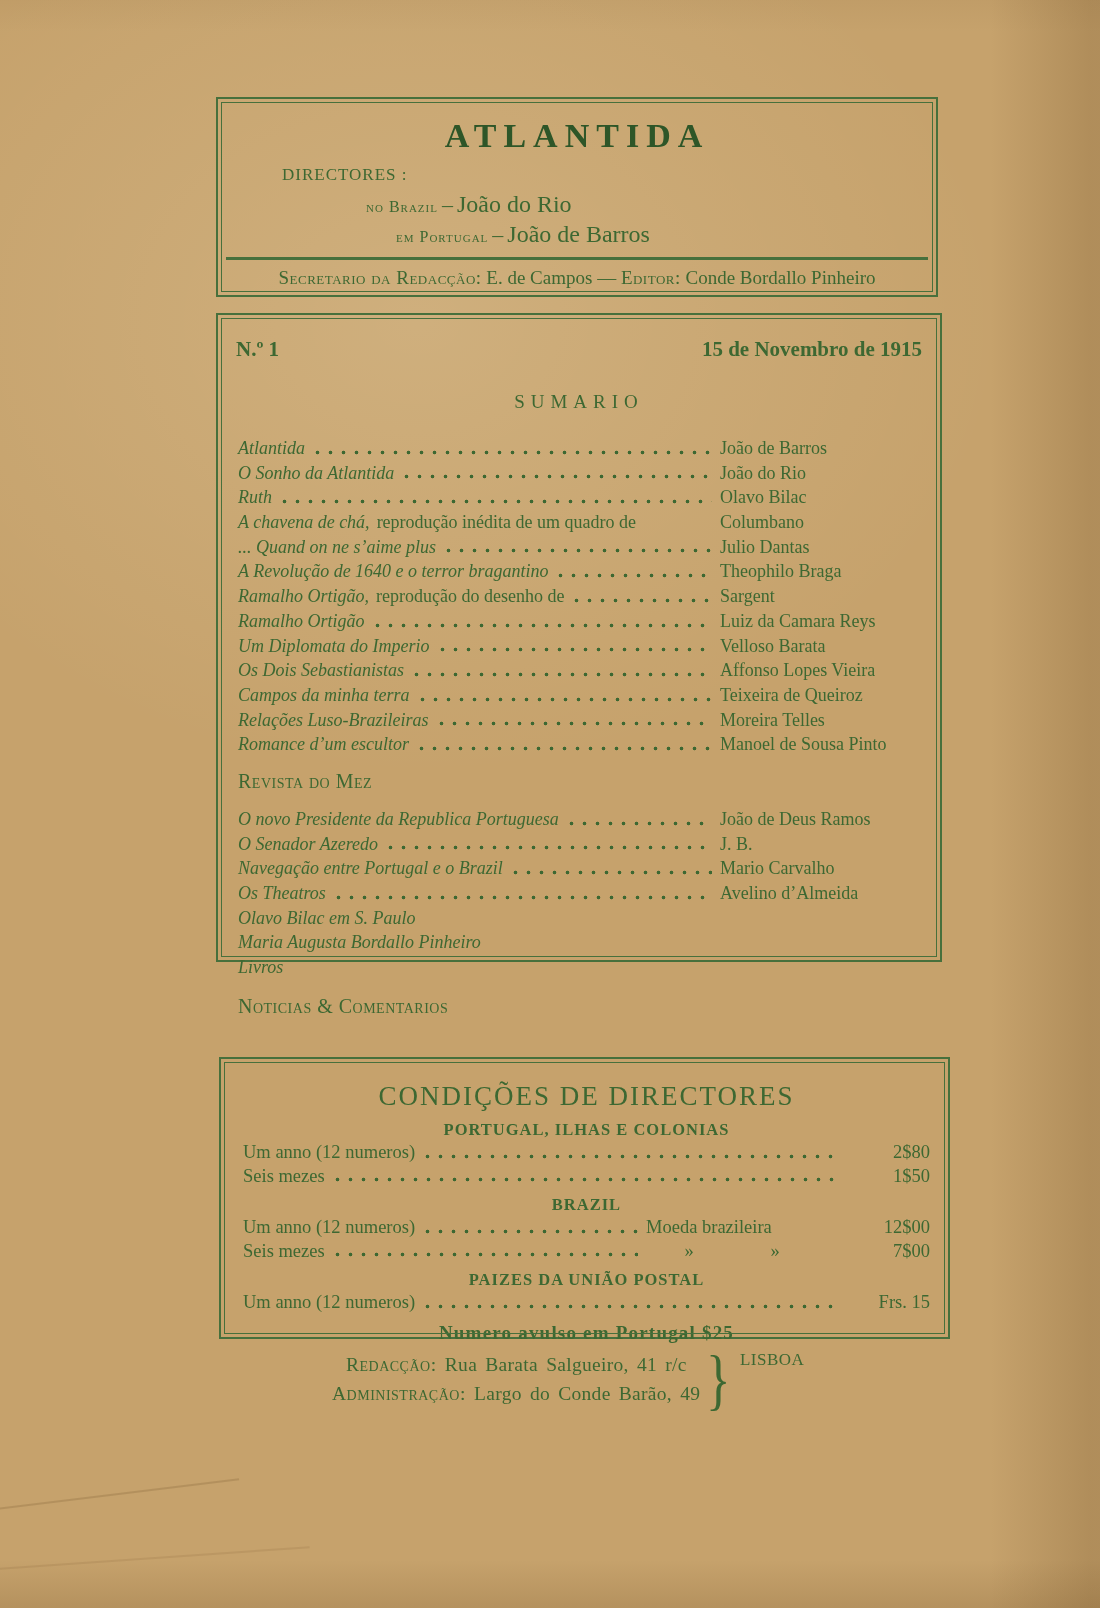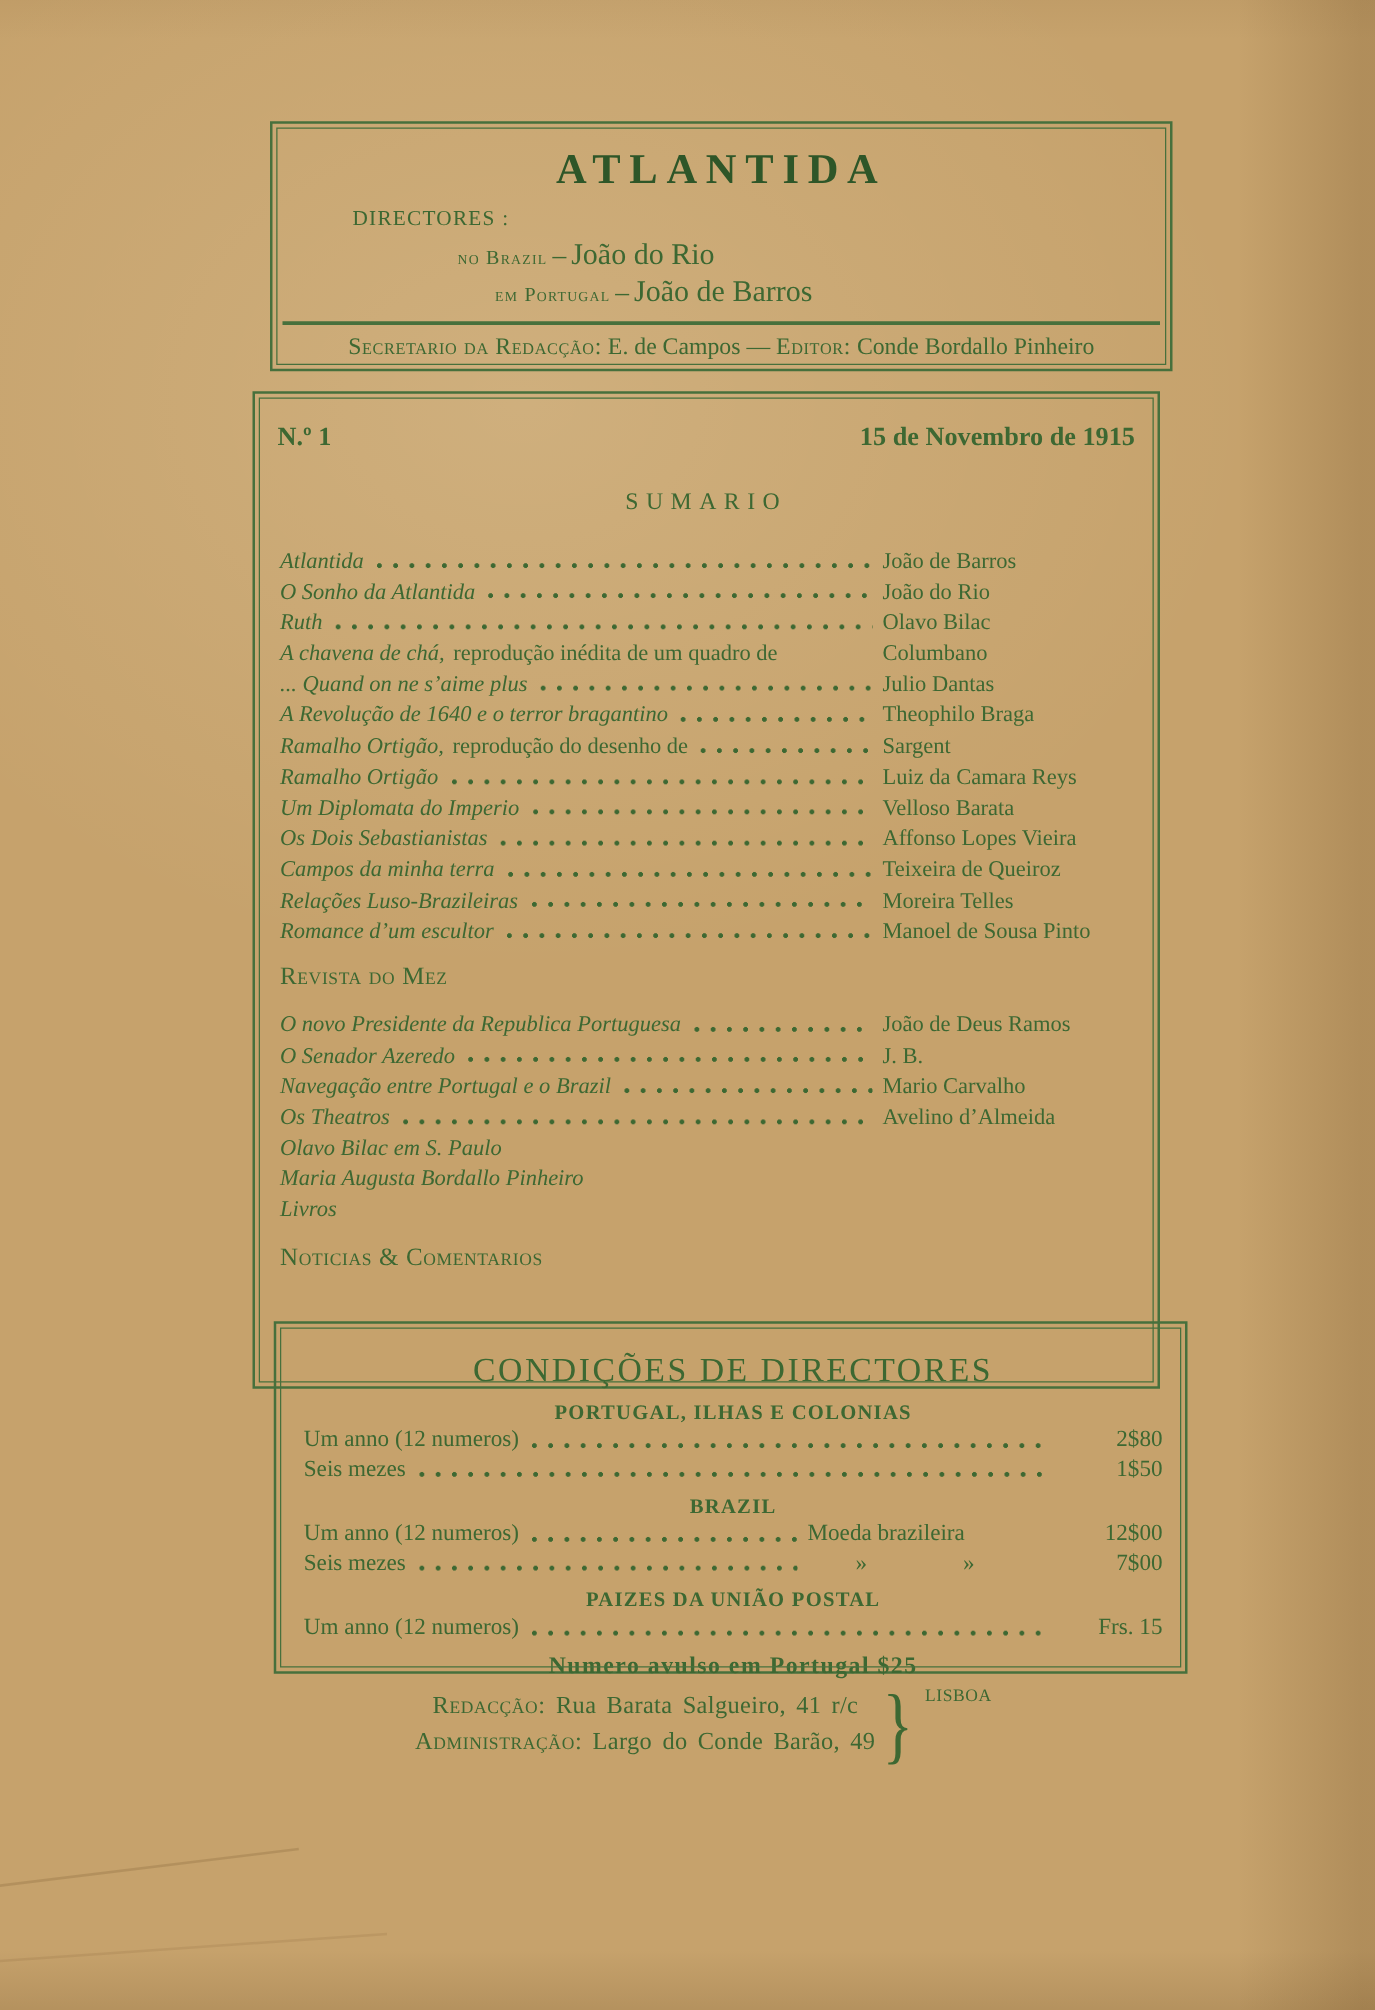--- a/index.html
+++ b/index.html
@@ -41,21 +41,21 @@
   .dir-line .lbl{font-variant:small-caps;font-size:16px;letter-spacing:1px;}
   .dir-line .dash{font-size:22px;padding:0 4px;}
   .dir-line .nm{font-size:24px;}
   .dir-brazil{top:92px;left:148px;}
   .dir-portugal{top:122px;left:130px;margin-left:48px;}
   .mast-rule{position:absolute;left:8px;right:8px;top:158px;border-top:3px solid var(--border);}
   .secretario{position:absolute;top:168px;left:0;right:0;text-align:center;font-size:19px;white-space:nowrap;}
   .secretario .sc{letter-spacing:0.5px;}
 
   
-  .box2{left:202px;top:313px;width:726px;height:798px;}
+  .box2{left:216px;top:313px;width:726px;height:649px;}
   .issue-row{position:absolute;top:22px;left:18px;right:18px;display:flex;justify-content:space-between;font-weight:bold;font-size:21px;}
   .sumario{position:absolute;top:76px;left:0;right:0;text-align:center;font-size:19px;letter-spacing:6px;}
   .toc{position:absolute;left:20px;right:16px;}
   .toc1{top:121px;}
   .toc2{top:492px;}
   .toc-row{display:flex;align-items:baseline;height:24.7px;font-size:18px;line-height:24.7px;}
   .toc-left{flex:0 0 482px;display:flex;align-items:baseline;min-width:0;}
   .toc-title{font-style:italic;white-space:nowrap;}
   .toc-suffix{margin-left:7px;white-space:nowrap;}
   .leader{flex:1 1 auto;align-self:stretch;margin:0 8px 0 6px;}
@@ -78,21 +78,21 @@
   .sub-middle.spread{display:flex;justify-content:space-around;padding-right:26px;}
   .sub-price{flex:none;width:86px;text-align:right;white-space:nowrap;}
   .sub-note{text-align:center;font-weight:bold;font-size:19px;margin-top:7px;letter-spacing:1.2px;}
 
   
   .address{position:absolute;left:332px;top:1350px;display:flex;align-items:flex-start;}
   .addr-row{line-height:29px;font-size:19.5px;white-space:nowrap;letter-spacing:0.3px;word-spacing:3px;}
   .addr-row.first{padding-left:14px;}
   .addr-label{letter-spacing:0.5px;}
   .brace{font-size:68px;line-height:58px;font-weight:400;transform:scaleX(0.75);margin-left:2px;}
-  .city{margin-left:5px;font-size:14px;letter-spacing:0.5px;}
+  .city{margin-left:5px;font-size:17px;letter-spacing:0.5px;}
 </style>
 </head>
 <body>
 
 <div class="crease c1"></div>
 <div class="crease c2"></div>
 
 <section class="box box1">
   <h1 class="mast-title">ATLANTIDA</h1>
   <div class="directores">DIRECTORES :</div>

